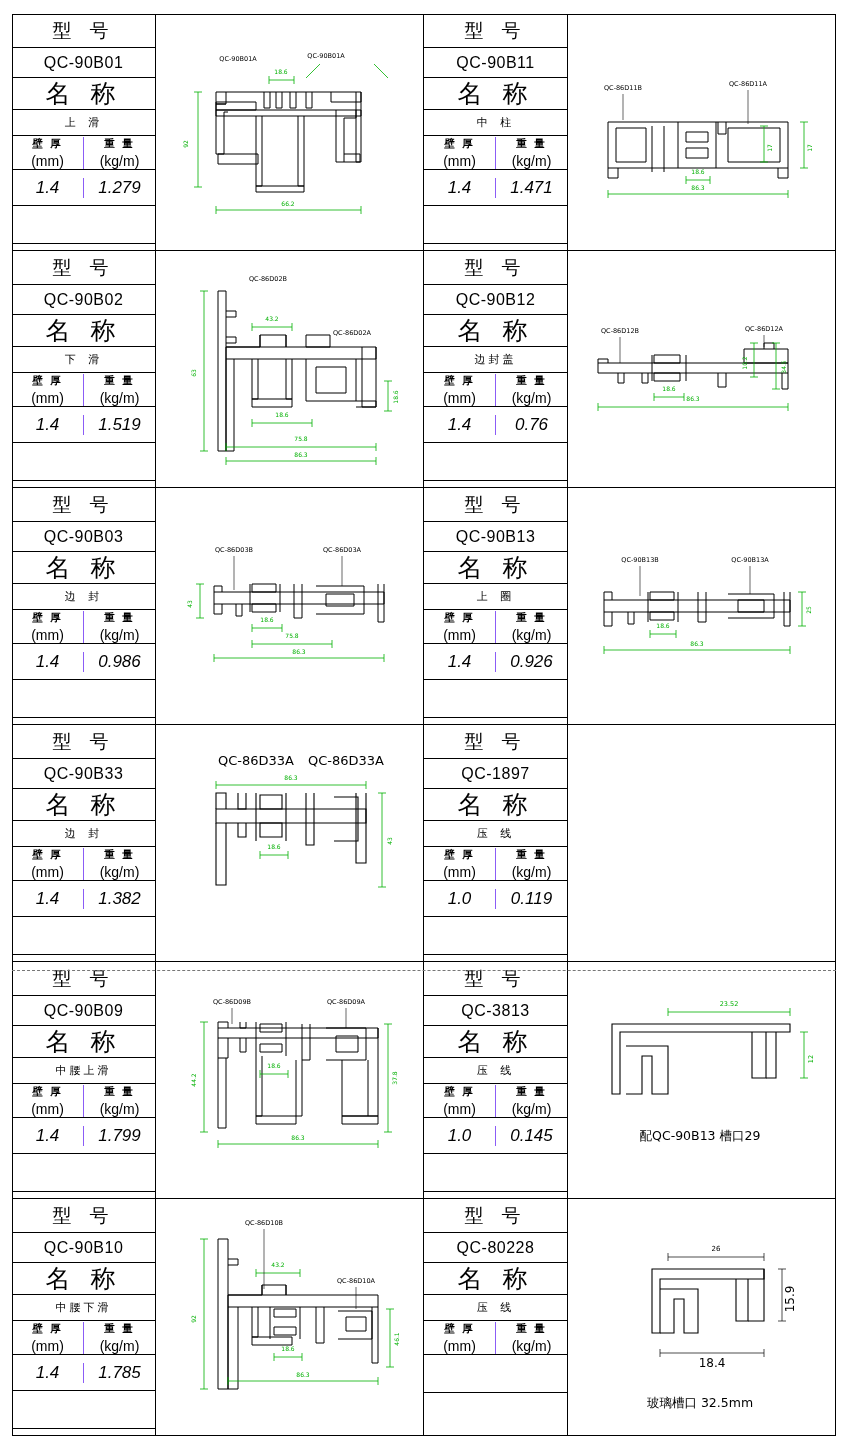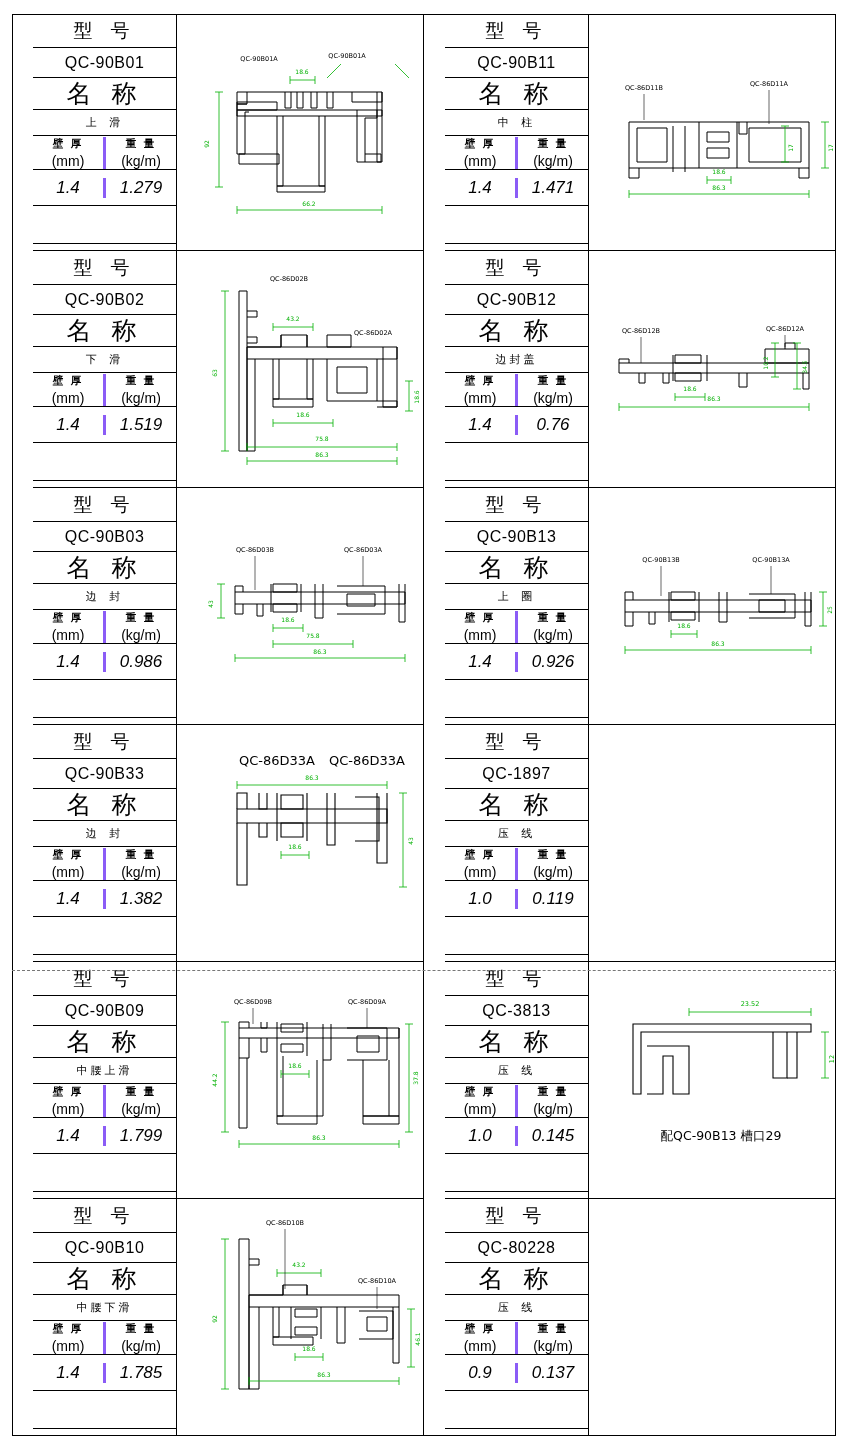--- a/index.html
+++ b/index.html
@@ -1,34 +1,34 @@
 <!DOCTYPE html>
 <html><head>
 <meta charset="utf-8">
 <style>
   html,body{margin:0;padding:0;background:#ffffff;}
   body{font-family:"Liberation Sans","DejaVu Sans",sans-serif;color:#000;}
   #page{position:relative;width:848px;height:1449px;margin:0 auto;background:#fff;}
   .sheet{position:absolute;left:12px;top:14px;width:824px;height:1422px;border:1px solid #000;box-sizing:border-box;}
   .grid{position:absolute;left:12px;top:14px;width:824px;height:1422px;display:grid;grid-template-columns:1fr 1fr;grid-template-rows:repeat(6,1fr);box-sizing:border-box;}
-  .cell{position:relative;box-sizing:border-box;border-right:1px solid #000;border-bottom:1px solid #000;display:flex;margin-left:21px;}
+  .cell{position:relative;box-sizing:border-box;border-right:1px solid #000;border-bottom:1px solid #000;display:flex;}
   .cell.col2{border-right:none;}
   .cell.lastrow{border-bottom:none;}
   .info{width:144px;min-width:144px;box-sizing:border-box;border-right:1px solid #000;display:flex;flex-direction:column;}
   .row{box-sizing:border-box;border-bottom:1px solid #000;display:flex;align-items:center;justify-content:center;text-align:center;}
   .r-xh{height:34px;font-size:19px;letter-spacing:6px;font-family:"DejaVu Sans",sans-serif;}
   .r-code{height:30px;font-size:16px;letter-spacing:0.5px;}
   .r-mc{height:32px;font-size:25px;letter-spacing:6px;font-family:"DejaVu Sans",sans-serif;}
   .r-name{height:26px;font-size:11px;letter-spacing:3px;font-family:Liberation Mono, monospace;}
   .r-hdr{height:34px;padding:0;display:flex;}
   .r-val{height:36px;display:flex;font-style:italic;}
   .r-blank{flex:1;display:flex;border-bottom:none;}
   .r-blank2{height:38px;display:flex;box-sizing:border-box;border-bottom:1px solid #000;}
   .half{flex:1;display:flex;flex-direction:column;align-items:center;justify-content:center;box-sizing:border-box;}
-  .half.left{border-right:3px solid #8b5cf6;}
+  .half.left{border-right:1px solid #8b5cf6;}
   .hdr-t{font-size:10.5px;letter-spacing:2px;font-family:"DejaVu Sans",sans-serif;font-weight:bold;}
   .hdr-u{font-size:14px;margin-top:2px;}
   .val{font-size:17px;}
   .draw{flex:1;position:relative;overflow:hidden;}
   .draw svg{position:absolute;left:0;top:0;}
   .dashline{position:absolute;left:12px;top:0;width:824px;border-top:1px dashed #777;}
 </style>
 </head>
 <body>
 
@@ -717,30 +717,49 @@
         <div class="row r-hdr">
           <div class="half left">
             <span class="hdr-t">壁 厚</span>
             <span class="hdr-u">(mm)</span>
           </div>
           <div class="half">
             <span class="hdr-t">重 量</span>
             <span class="hdr-u">(kg/m)</span>
           </div>
         </div>
-        <div class="row r-val">
-          <div class="half left val">0.9</div>
-          <div class="half val">0.137</div>
-        </div>
-        <div class="row r-blank2">
-          <div class="half left"></div>
-            <div class="half"></div>
-        </div>
-        <div class="row r-blank">
-          <div class="half left"></div>
-            <div class="half"></div>
-        </div>
+        <div class="row r-blank2">
+          <div class="half left"></div>
+            <div class="half"></div>
+        </div>
+        <div class="row r-blank">
+          <div class="half left"></div>
+            <div class="half"></div>
+        </div>
+      </div>
+      <div class="draw">
+        <svg width="265" height="237" viewBox="0 0 265 237">
+          <g stroke="#000" fill="none" stroke-width="1.1">
+            <path d="M84 70 h112 v10 h-104 v54 h-8 z"></path>
+            <path d="M92 134 h14 v-34 h10 v34 h14 v-44 h-38"></path>
+            <path d="M168 80 v42 h12 v-42"></path>
+            <path d="M180 122 h16 v-52"></path>
+          </g>
+          <g stroke="#000" fill="none" stroke-width="0.7">
+            <path d="M100 58 h96 M100 54 v8 M196 54 v8"></path>
+            <path d="M214 70 v52 M210 70 h8 M210 122 h8"></path>
+            <path d="M92 154 h104 M92 150 v8 M196 150 v8"></path>
+          </g>
+          <g fill="#000" font-size="7" font-family="DejaVu Sans, sans-serif">
+            <text x="148" y="52" text-anchor="middle">26</text>
+          </g>
+          <g fill="#000" font-size="12" font-family="DejaVu Sans, sans-serif">
+            <text x="226" y="100" transform="rotate(-90 226 100)" text-anchor="middle">15.9</text>
+            <text x="144" y="168" text-anchor="middle">18.4</text>
+          </g>
+          <text x="132" y="208" text-anchor="middle" font-size="12.5" fill="#000" font-family="DejaVu Sans, sans-serif">玻璃槽口  32.5mm</text>
+        </svg>
       </div>
     </div>
 
   </div>
   <div class="dashline" style="top:970px;"></div>
 </div>
 
 </body></html>

